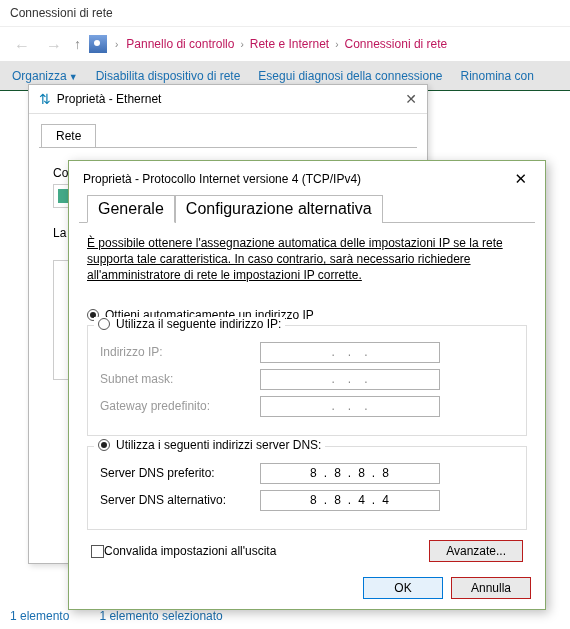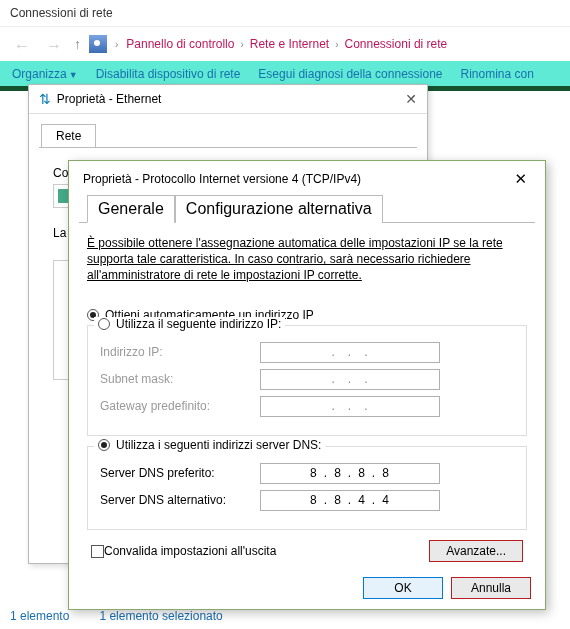--- a/index.html
+++ b/index.html
@@ -9,21 +9,21 @@
   .main-window { position: absolute; top: 0; left: 0; right: 0; bottom: 0; }
   .titlebar { padding: 6px 10px; font-size: 12px; color: #333; border-bottom: 1px solid #eee; }
   .navbar { display: flex; align-items: center; padding: 6px 10px; gap: 8px; height: 34px; }
   .nav-arrow { color: #ccc; font-size: 16px; padding: 0 4px; }
   .nav-up { color: #888; font-size: 14px; }
   .cp-icon { width: 18px; height: 18px; display: inline-block; background: linear-gradient(#7aa3e0,#3d6db3); position: relative; }
   .cp-icon::after { content:""; position:absolute; width:6px; height:6px; background:#fff; border-radius:50%; top:5px; left:5px;}
   .breadcrumb { display: flex; align-items: center; gap: 6px; font-size: 12px; }
   .bc-sep { color: #888; font-size: 10px;}
   .bc-item { color: #be185d; }
-  .toolbar { display: flex; align-items: center; gap: 18px; padding: 6px 12px; border-bottom: 5px solid #14532d; background: #5eead4; height: 30px;}
+  .toolbar { display: flex; align-items: center; gap: 18px; padding: 6px 12px; border-bottom: 1px solid #14532d; background: #e5e5e5; height: 30px;}
   .tb-item { color: #1a6fb0; font-size: 12px; }
   .tb-drop { font-size: 9px; color:#1a6fb0; margin-left:2px;}
   .statusbar { position: absolute; bottom: 6px; left: 10px; display:flex; gap:30px; color:#1a6fb0; font-size:12px;}
   
   
   .dlg-eth { position: absolute; top: 84px; left: 28px; width: 400px; height: 480px; background: #fff; border: 1px solid #b8b8b8; box-shadow: 2px 2px 6px rgba(0,0,0,0.15);}
   .dlg-eth .dlg-head { display:flex; align-items:center; padding: 6px 10px; border-bottom:1px solid #e0e0e0; gap:6px;}
   .eth-icon { color:#0a7db3; font-size:14px;}
   .dlg-eth .dlg-close { margin-left:auto; color:#555; font-size:14px;}
   .dlg-eth .tabs-row { padding: 10px 10px 0 12px; }

